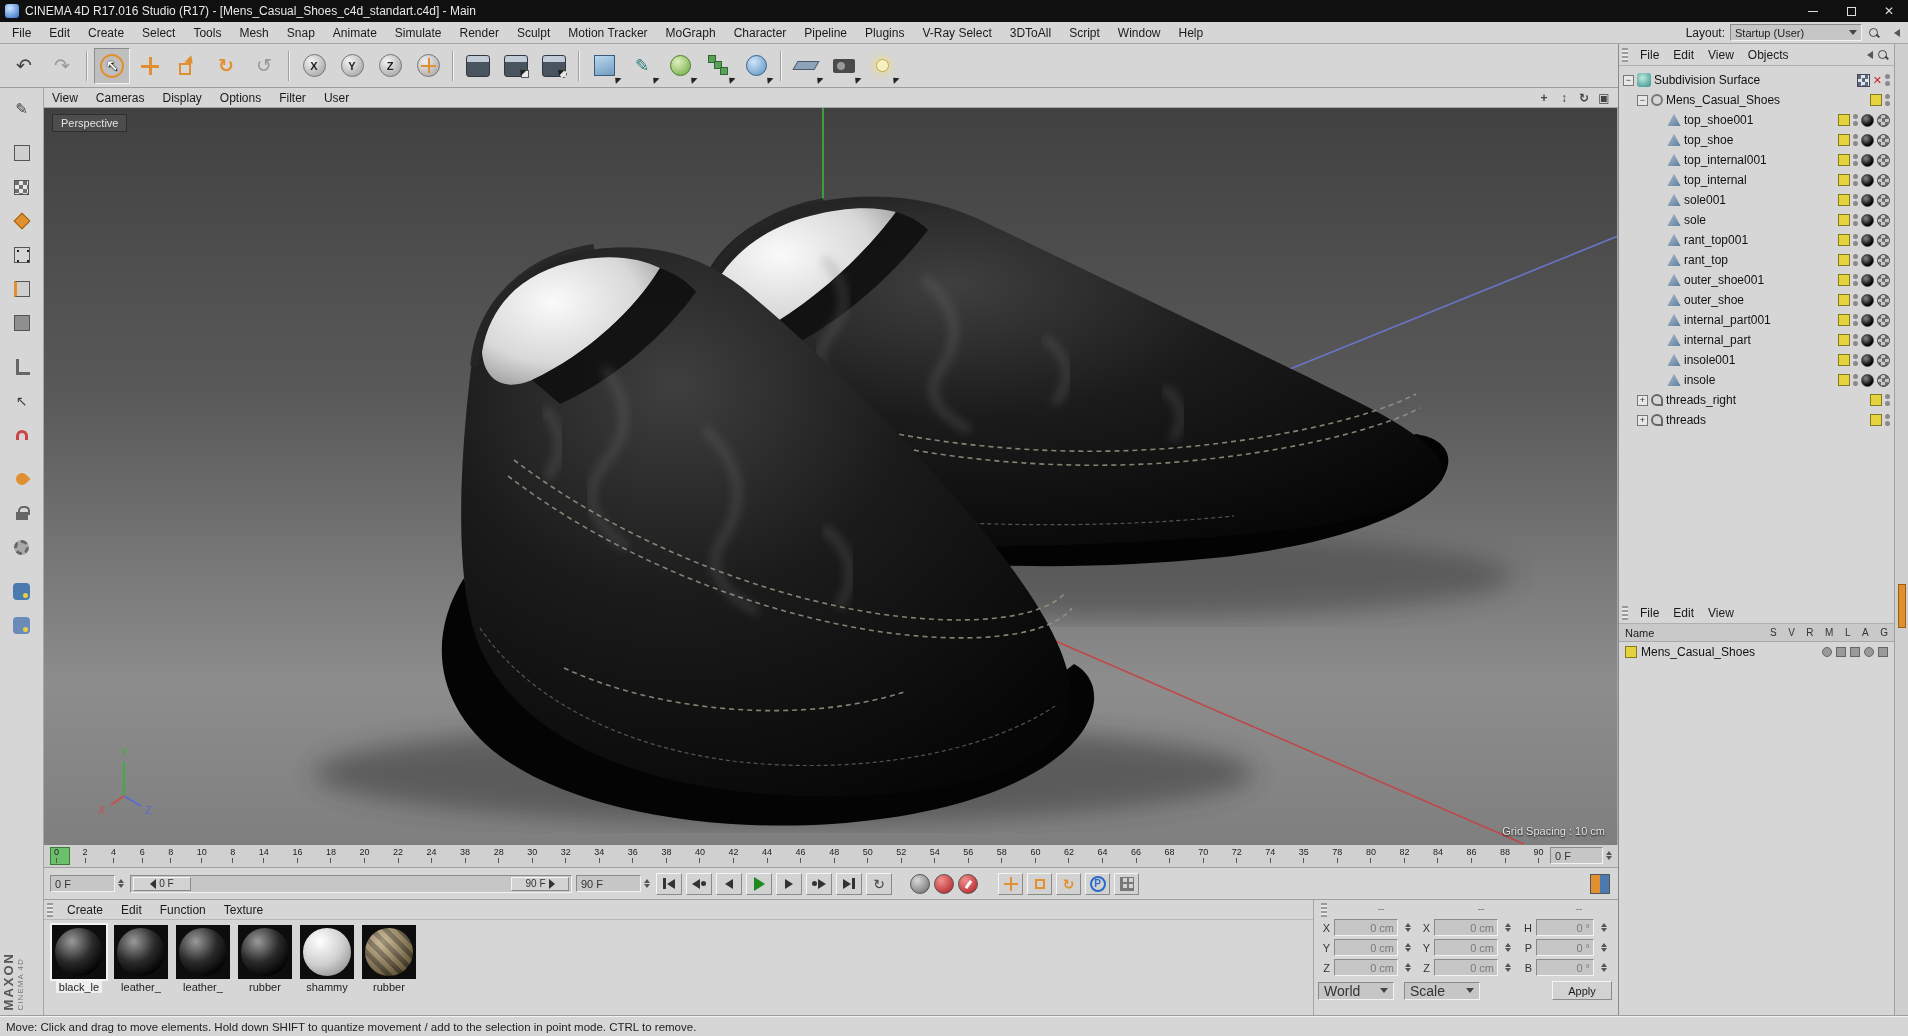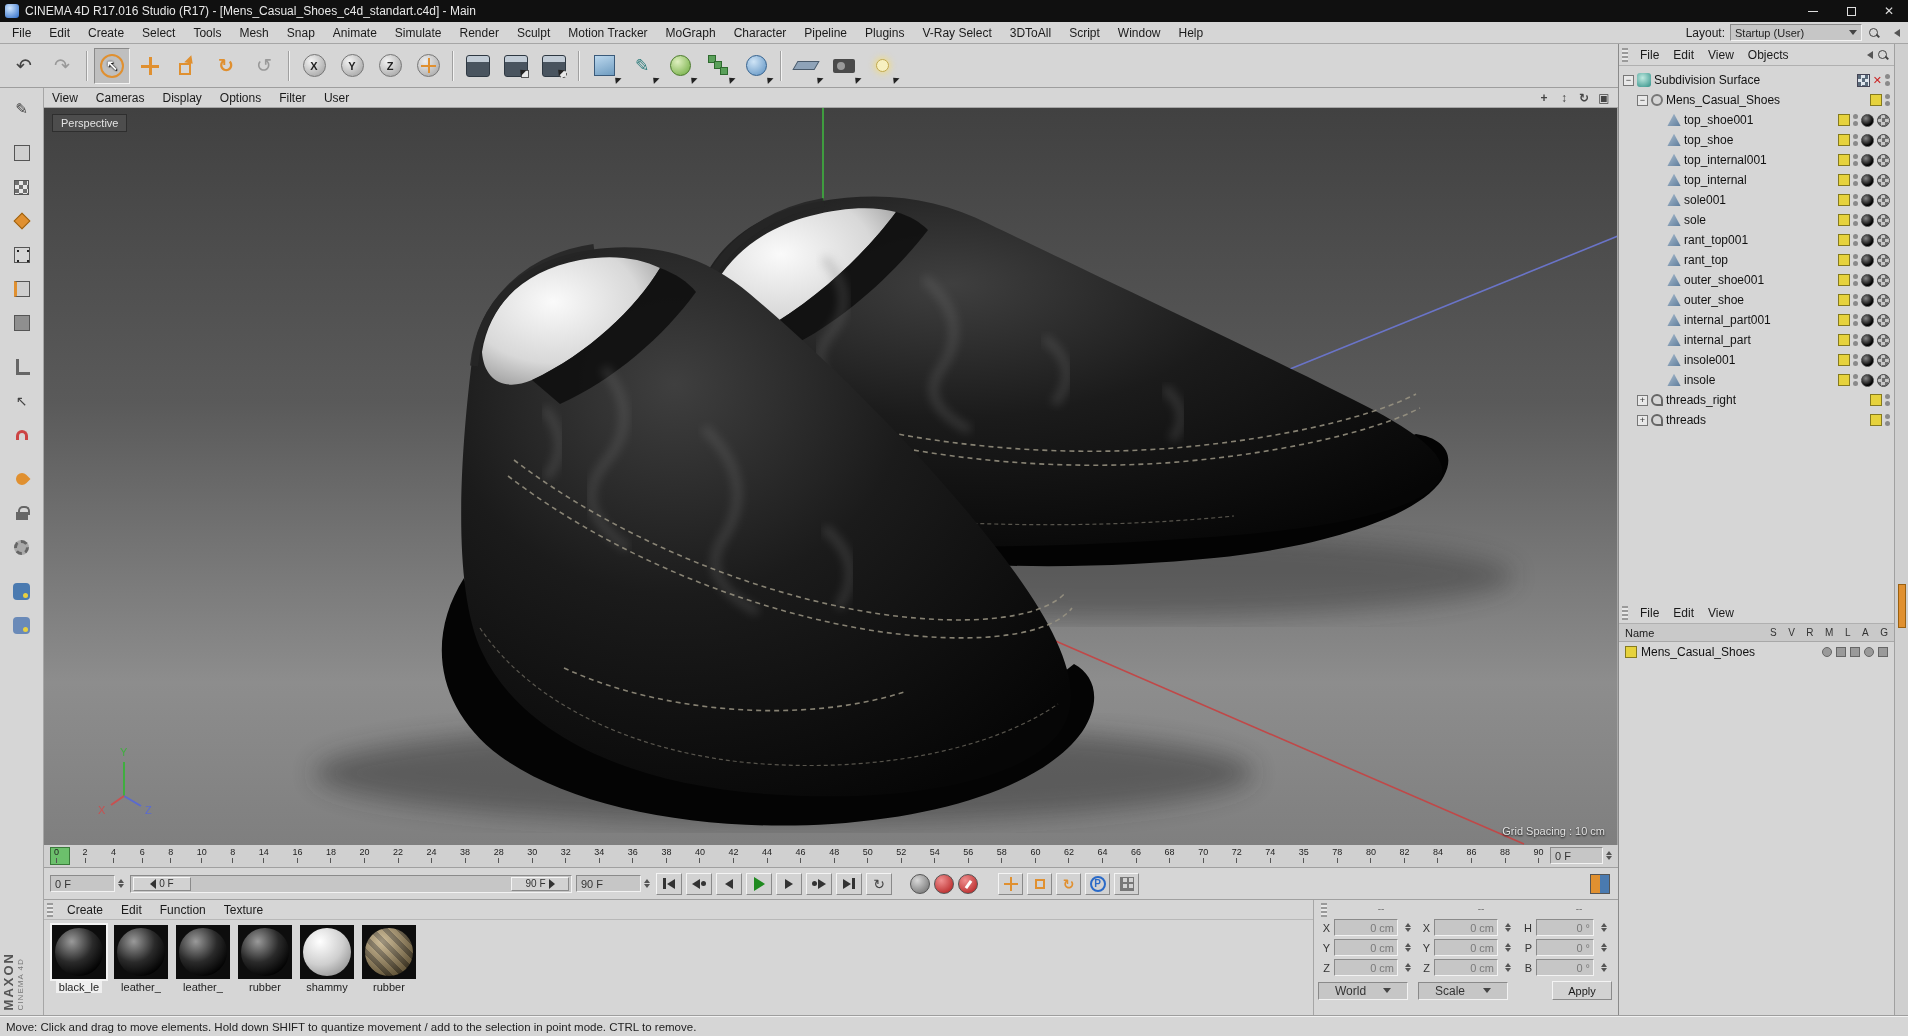--- a/index.html
+++ b/index.html
@@ -191,21 +191,21 @@
   .mlabel { font-size:11px; color:#222; margin-top:2px; max-width:56px; overflow:hidden; white-space:nowrap; }
   .mat.selected .mlabel { background:#efefef; padding:0 3px; }
 
   
   #coords { position:absolute; left:1314px; top:900px; width:304px; height:116px; background:#d6d6d6; padding:3px 6px 0 4px; }
   #coords-grid { display:grid; grid-template-columns:12px 64px 12px 12px 64px 12px 14px 58px 12px; gap:3px 4px; align-items:center; margin-top:2px; }
   .chdr { grid-column:span 3; font-size:10px; color:#777; text-align:center; height:14px; }
   .clabel { font-size:11px; color:#333; text-align:right; }
   .cfield { height:17px; display:flex; align-items:center; justify-content:flex-end; padding:0 3px; font-size:11px; color:#7a7a7a; }
   #coords-bottom { display:flex; align-items:center; gap:10px; margin-top:5px; }
-  .cselect { width:90px; height:18px; display:flex; align-items:center; padding:0 16px; font-size:12px; color:#333; }
+  .cselect { width:76px; height:18px; display:flex; align-items:center; padding:0 5px; font-size:14px; color:#333; }
   .cselect .arr { margin-left:auto; width:0; height:0; border:4px solid transparent; border-top:5px solid #444; margin-top:4px; }
   #apply-btn { width:60px; height:19px; display:flex; align-items:center; justify-content:center; font-size:11px; margin-left:auto; }
 
   
   #rightcol { position:absolute; left:1618px; top:44px; width:276px; height:972px; background:#d6d6d6; border-left:1px solid #8a8a8a; }
   .panel-menu { height:22px; display:flex; align-items:center; border-bottom:1px solid #b0b0b0; }
   .panel-menu .menu-item { padding:2px 6px; }
   .pm-icons { margin-left:auto; display:flex; gap:3px; padding-right:4px; }
   #om-tree { height:452px; padding-top:4px; overflow:hidden; }
   .om-row { height:20px; display:flex; align-items:center; gap:3px; padding-right:4px; }

